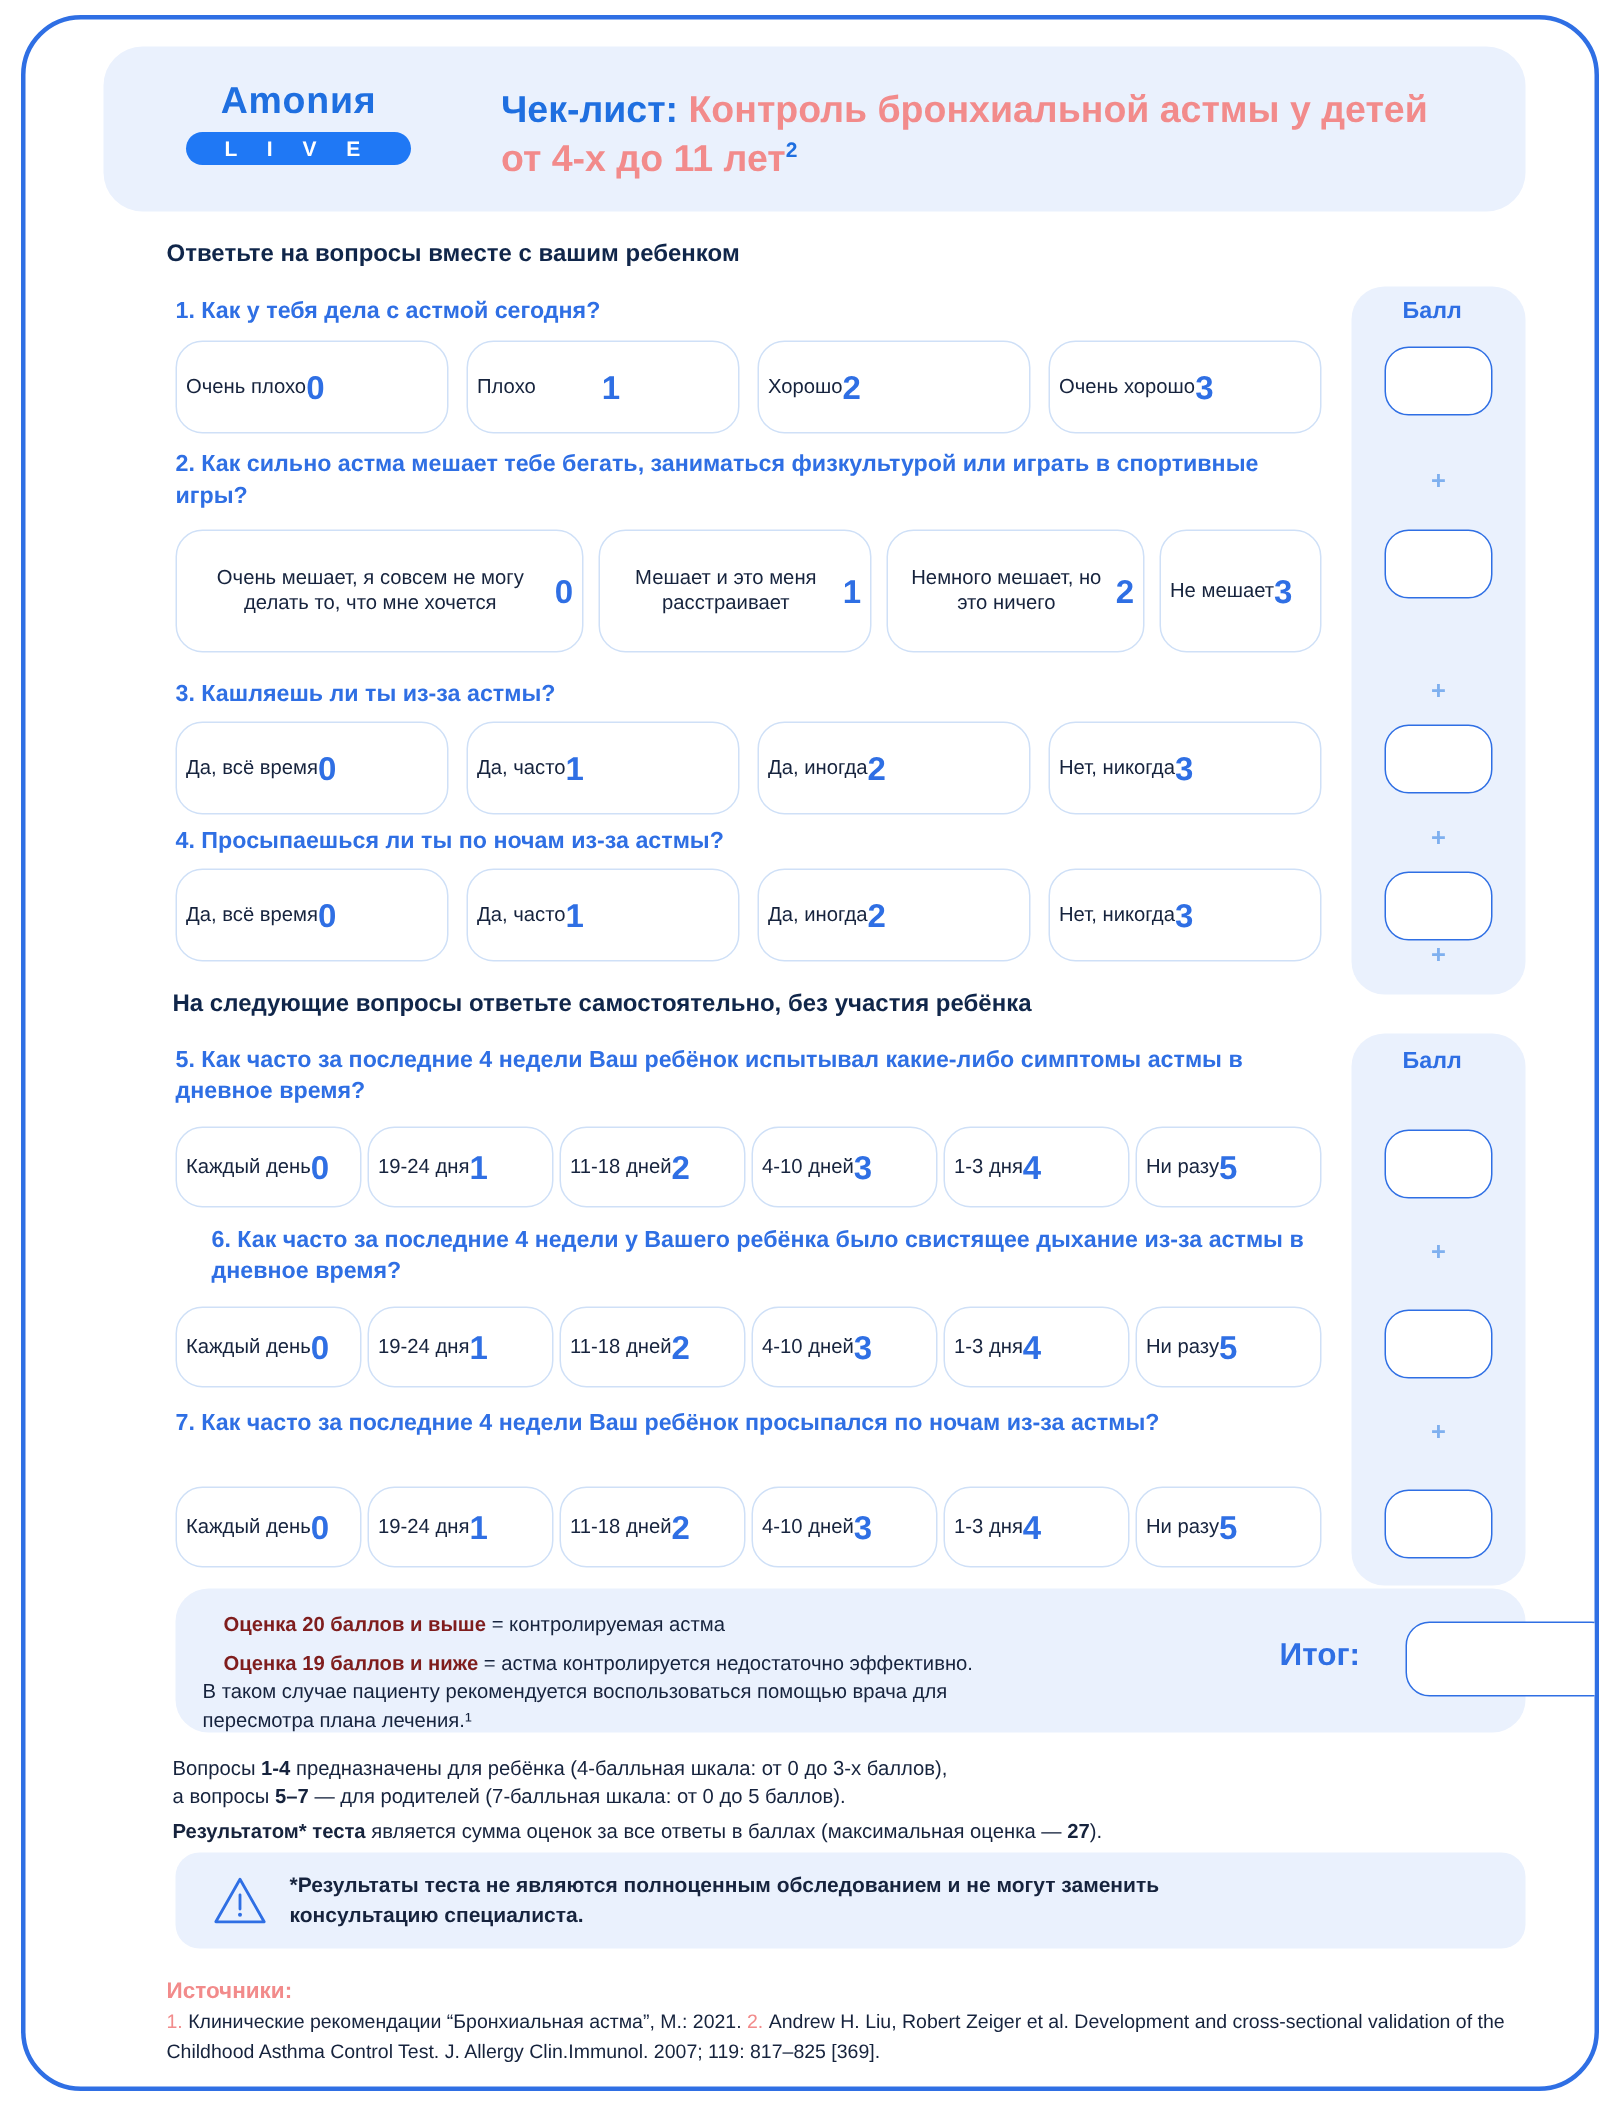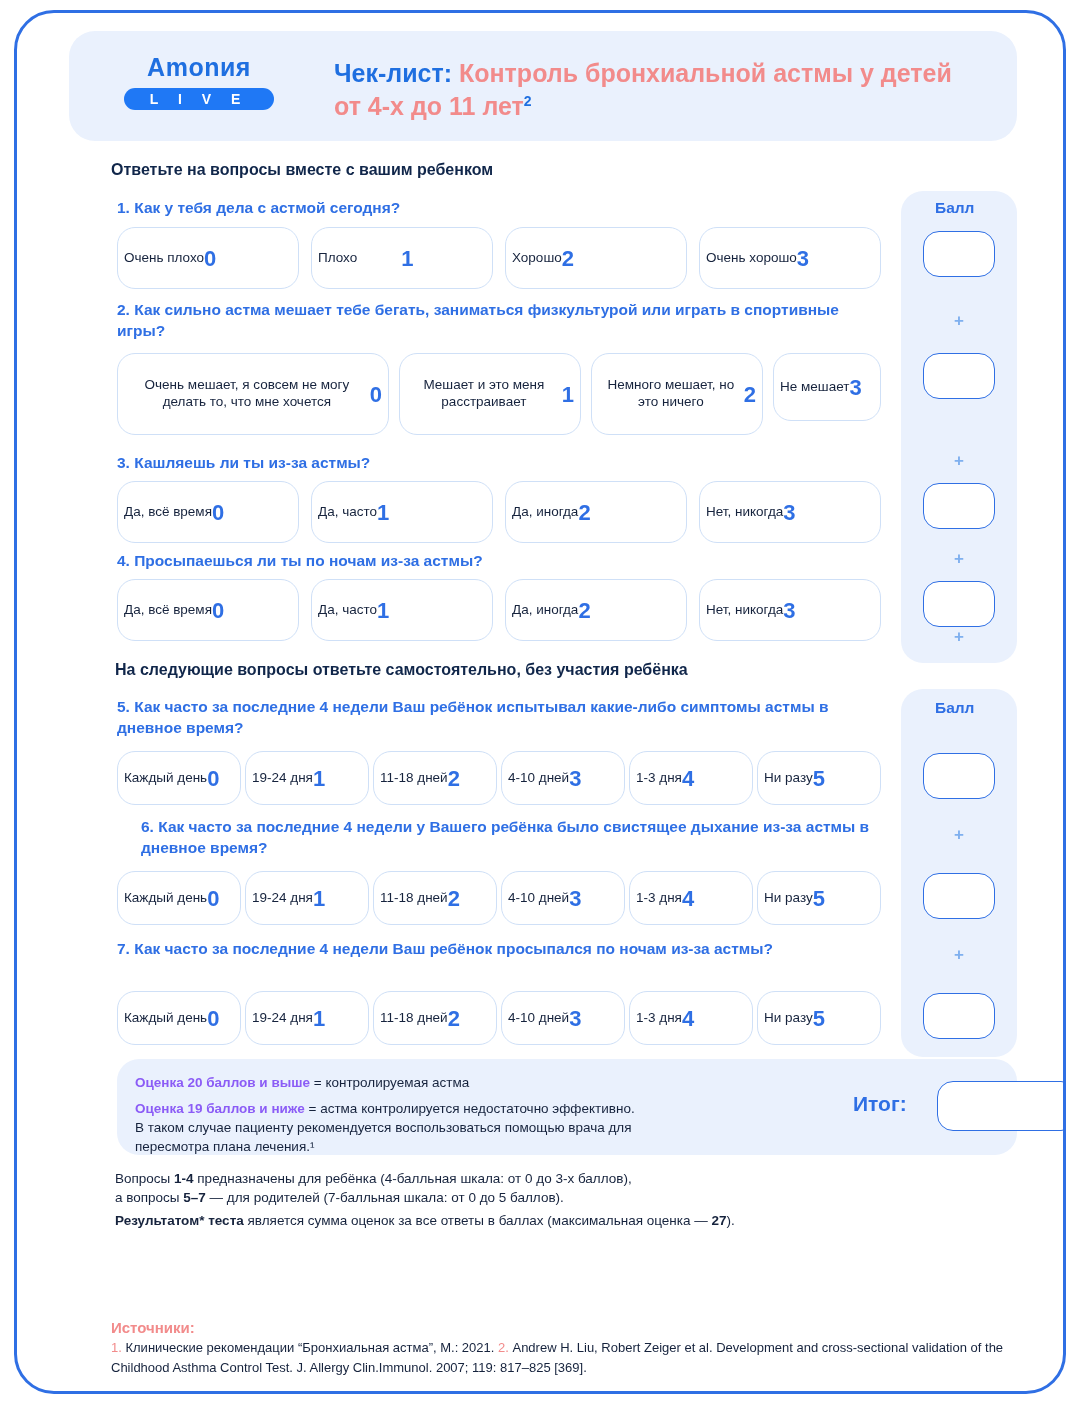--- a/index.html
+++ b/index.html
@@ -95,21 +95,21 @@
     font-size:17px; font-weight:bold; color:#7fb0ef;
   }
 
   
   .result-block {
     position:absolute; left:100px; top:1046px;
     width:900px; height:96px;
     background:#eaf1fd; border-radius:22px;
   }
   .res-line { position:absolute; font-size:13.5px; color:#16233d; line-height:1.45; }
-  .res-line .hl { color:#8b5cf6; font-weight:bold; }
+  .res-line .hl { color:#7f1d1d; font-weight:bold;margin-left:14px; }
   .itog-label {
     position:absolute; left:836px; top:1079px;
     font-size:21px; font-weight:bold; color:#2f6fe4;
   }
   .itog-box {
     position:absolute; left:920px; top:1068px;
     width:140px; height:50px;
     border:1.8px solid #2f6fe4; border-radius:16px; background:#ffffff;
   }
 
@@ -179,21 +179,21 @@
     <span class="val">0</span>
   </div>
   <div class="pill" style="left:382px; top:340px; width:182px; height:82px;">
     <span class="lbl">Мешает и это меня расстраивает</span>
     <span class="val">1</span>
   </div>
   <div class="pill" style="left:574px; top:340px; width:172px; height:82px;">
     <span class="lbl">Немного мешает, но это ничего</span>
     <span class="val">2</span>
   </div>
-  <div class="pill" style="left:756px; top:340px; width:108px; height:68px;">
+  <div class="pill" style="left:756px; top:340px; width:108px; height:82px;">
     <span class="lbl">Не мешает</span>
     <span class="val">3</span>
   </div>
 
   <div class="q" style="left:100px; top:440px; width:740px;">3. Кашляешь ли ты из-за астмы?</div>
   <div class="pill" style="left:100px; top:468px; width:182px; height:62px;">
     <span class="lbl">Да, всё время</span>
     <span class="val">0</span>
   </div>
   <div class="pill" style="left:294px; top:468px; width:182px; height:62px;">
@@ -341,19 +341,30 @@
   <div class="note" style="left:98px; top:1156px; width:880px;">
     <span>Вопросы </span><b>1-4</b><span> предназначены для ребёнка (4-балльная шкала: от 0 до 3-х баллов),</span>
   </div>
   <div class="note" style="left:98px; top:1175px; width:880px;">
     <span>а вопросы </span><b>5–7</b><span> — для родителей (7-балльная шкала: от 0 до 5 баллов).</span>
   </div>
   <div class="note" style="left:98px; top:1198px; width:880px;">
     <b>Результатом* теста</b><span> является сумма оценок за все ответы в баллах (максимальная оценка — </span><b>27</b><span>).</span>
   </div>
 
+  <div class="warn">
+    <svg class="warn-icon" viewBox="0 0 40 38">
+      <path d="M20 4 L37 34 H3 Z" fill="none" stroke="#2f6fe4" stroke-width="2" stroke-linejoin="round"></path>
+      <line x1="20" y1="15" x2="20" y2="25" stroke="#2f6fe4" stroke-width="2" stroke-linecap="round"></line>
+      <circle cx="20" cy="29" r="1.4" fill="#2f6fe4"></circle>
+    </svg>
+    <div class="warn-text">
+      <div>*Результаты теста не являются полноценным обследованием и не могут заменить</div>
+      <div>консультацию специалиста.</div>
+    </div>
+  </div>
 
   <div class="sources-title">Источники:</div>
   <div class="sources">
     <span class="num">1.</span><span> Клинические рекомендации “Бронхиальная астма”, М.: 2021. </span><span class="num">2.</span><span> Andrew H. Liu, Robert Zeiger et al. Development and cross-sectional validation of the Childhood Asthma Control Test. J. Allergy Clin.Immunol. 2007; 119: 817–825 [369].</span>
   </div>
 
 </div>
 
 </body></html>

